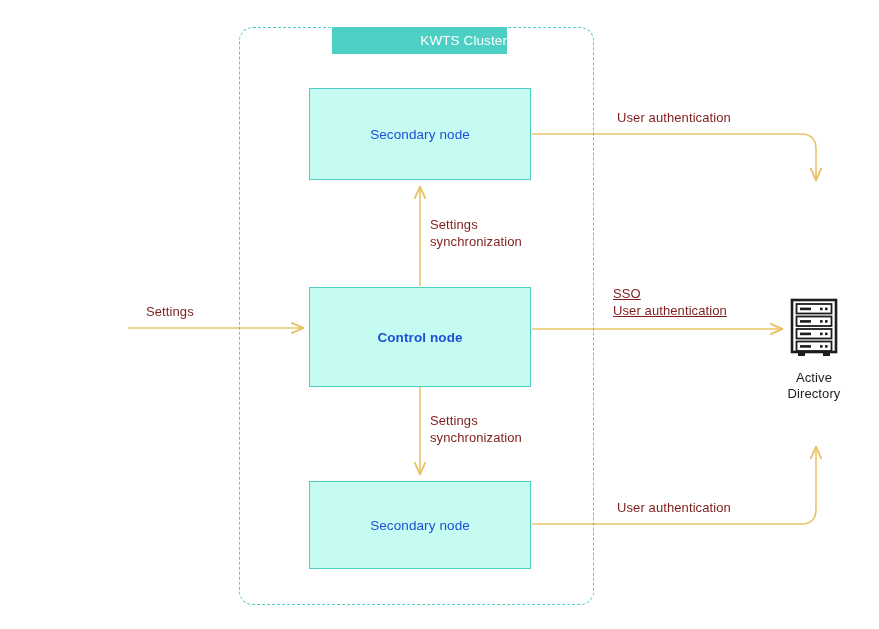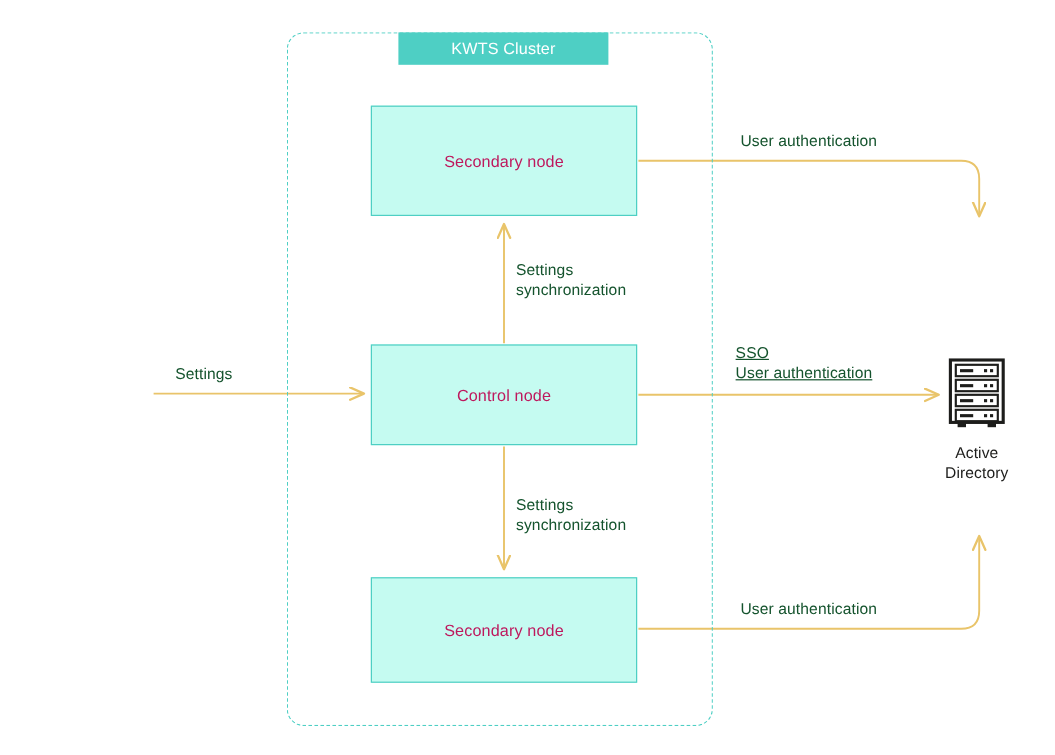--- a/index.html
+++ b/index.html
@@ -43,38 +43,38 @@
   .cluster-title {
     position: absolute;
     left: 332px;
     top: 27px;
     width: 175px;
     height: 27px;
     background: #4ecfc4;
     color: #ffffff;
     font-size: 13.5px;
     line-height: 27px;
-    text-align: center;
+    text-align: right;
     letter-spacing: 0.1px;
   }
   
   .node {
     position: absolute;
     background: #c5fbf1;
     border: 1.6px solid #4ecfc4;
     box-sizing: border-box;
-    color: #be185d;
+    color: #1d4ed8;
     font-size: 13.5px;
     display: flex;
     align-items: center;
     justify-content: center;
     letter-spacing: 0.1px;
   }
   #node-secondary-top   { left: 309px; top: 88px;  width: 222px; height: 92px; }
-  #node-control         { left: 309px; top: 287px; width: 222px; height: 84px; }
+  #node-control         { left: 309px; top: 287px; width: 222px; height: 100px; font-weight: bold; }
   #node-secondary-bottom{ left: 309px; top: 481px; width: 222px; height: 88px; }
 
   
   .endpoint {
     position: absolute;
     display: flex;
     flex-direction: column;
     align-items: center;
     text-align: center;
   }
@@ -87,21 +87,21 @@
     letter-spacing: 0.1px;
   }
   #endpoint-admin { left: 18px; top: 300px; width: 124px; }
   #endpoint-ad    { left: 757px; top: 298px; width: 114px; }
 
   
   .edge-label {
     position: absolute;
     font-size: 13px;
     line-height: 17px;
-    color: #14532d;
+    color: #7f1d1d;
     white-space: pre-line;
     letter-spacing: 0.1px;
   }
   #label-settings          { left: 146px; top: 303px; }
   #label-sync-top          { left: 430px; top: 216px; }
   #label-sync-bottom       { left: 430px; top: 412px; }
   #label-auth-top          { left: 617px; top: 109px; }
   #label-sso               { left: 613px; top: 285px; text-decoration: underline; }
   #label-auth-bottom       { left: 617px; top: 499px; }
 </style>

